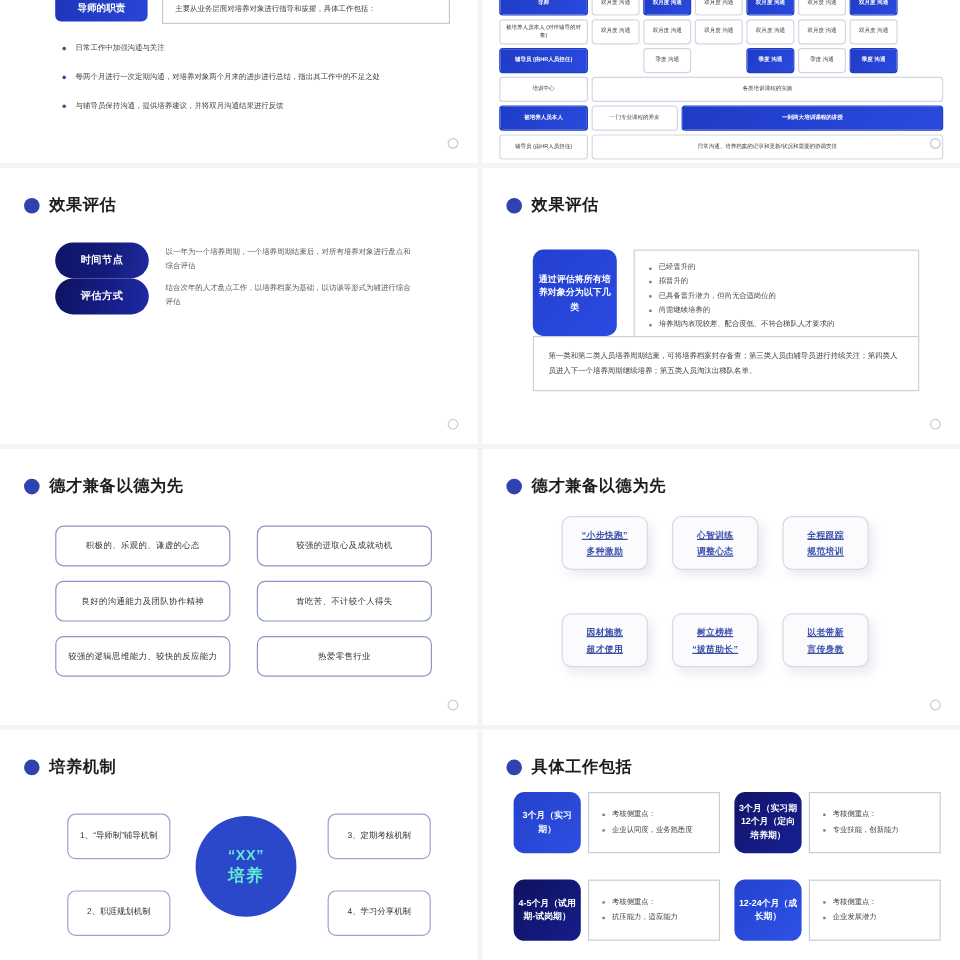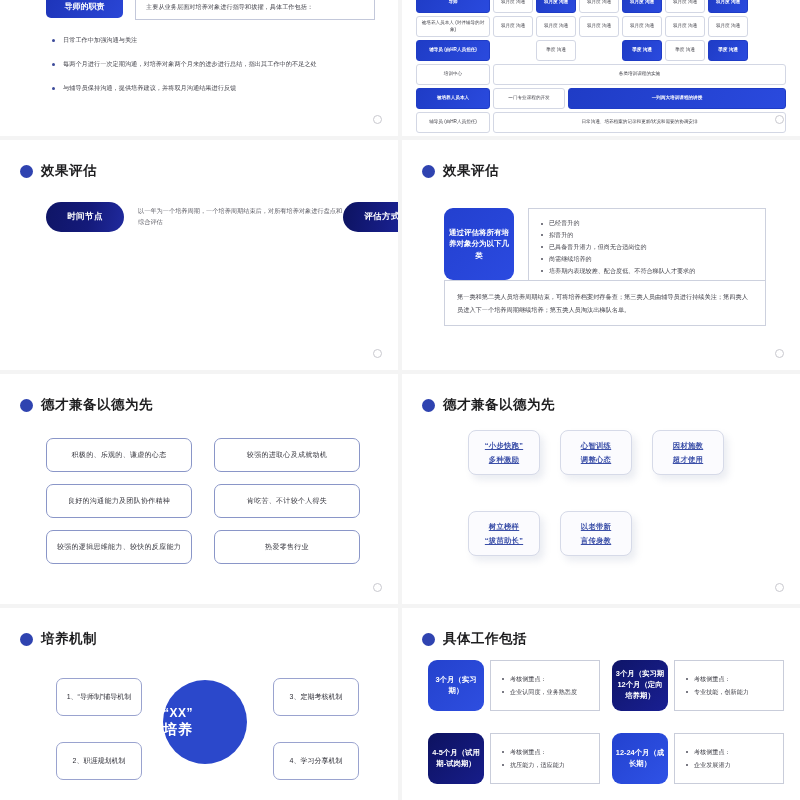--- a/index.html
+++ b/index.html
@@ -29,21 +29,21 @@
   .r1 .slide-inner { top: -94px; }
 
   
   .s-title { position: absolute; left: 20px; top: 22px; display: flex; align-items: center; gap: 8px; }
   .dot { width: 13px; height: 13px; border-radius: 50%; background: #2f43b0; flex: none; }
   .s-title .t-text { font-size: 13.5px; font-weight: bold; color: #1d1d1f; letter-spacing: .5px; white-space: nowrap; }
 
   .pagedot { position: absolute; right: 16px; bottom: 12px; width: 9px; height: 9px; border-radius: 50%; border: 1.2px solid #c9c9cf; }
 
   
-  .pill-wrap { position: absolute; left: 46px; top: 62px; display: flex; flex-direction: row; gap: 0; }
+  .pill-wrap { position: absolute; left: 46px; top: 62px; display: flex; flex-direction: column; gap: 0; }
   .pill-row { display: flex; align-items: center; gap: 14px; }
   .pill {
     width: 78px; height: 30px; border-radius: 16px;
     display: flex; align-items: center; justify-content: center;
     color: #fff; font-size: 8.5px; font-weight: bold; letter-spacing: .4px;
     flex: none;
   }
   .pill.v1 { background: linear-gradient(100deg,#0f1566 0%,#141a7a 55%,#202a9e 100%); }
   .pill.v2 { background: linear-gradient(100deg,#2040c8 0%,#2a50dd 60%,#3a62ea 100%); }
   .pill.v3 { background: linear-gradient(100deg,#0d1360 0%,#161d85 55%,#1e2aa5 100%); }
@@ -108,22 +108,22 @@
     border: 1px solid #9aa3cf; border-radius: 7px; background: #fff;
     display: flex; align-items: center; justify-content: center; text-align: center;
     font-size: 7px; color: #2e2e36; line-height: 1.5; padding: 0 6px;
   }
   .mech-box.b1 { left: 56px; top: 70px; }
   .mech-box.b2 { left: 56px; top: 134px; }
   .mech-box.b3 { left: 273px; top: 70px; }
   .mech-box.b4 { left: 273px; top: 134px; }
   .mech-circle {
     position: absolute; left: 163px; top: 72px; width: 84px; height: 84px;
-    border-radius: 50%; background: #2b48cb; color: #ffffff;
-    display: flex; flex-direction: column; align-items: flex-start; justify-content: center;
+    border-radius: 50%; background: #2b48cb; color: #5eead4;
+    display: flex; flex-direction: column; align-items: center; justify-content: center;
   }
   .mech-circle .c1 { font-size: 12px; font-weight: bold; letter-spacing: .5px; }
   .mech-circle .c2 { font-size: 14px; font-weight: bold; letter-spacing: 1px; margin-top: 1px; }
 
   
   .stage-grid {
     position: absolute; left: 26px; top: 52px;
     display: grid; grid-template-columns: repeat(2, 172px); gap: 22px 12px;
   }
   .stage-row { display: flex; align-items: stretch; gap: 6px; }
@@ -344,20 +344,24 @@
     <div class="soft-grid">
       <div class="soft-card">
         <span>“小步快跑”</span>
         <span>多种激励</span>
       </div>
       <div class="soft-card">
         <span>心智训练</span>
         <span>调整心态</span>
       </div>
       <div class="soft-card">
+        <span>全程跟踪</span>
+        <span>规范培训</span>
+      </div>
+      <div class="soft-card">
         <span>因材施教</span>
         <span>超才使用</span>
       </div>
       <div class="soft-card">
         <span>树立榜样</span>
         <span>“拔苗助长”</span>
       </div>
       <div class="soft-card">
         <span>以老带新</span>
         <span>言传身教</span>

